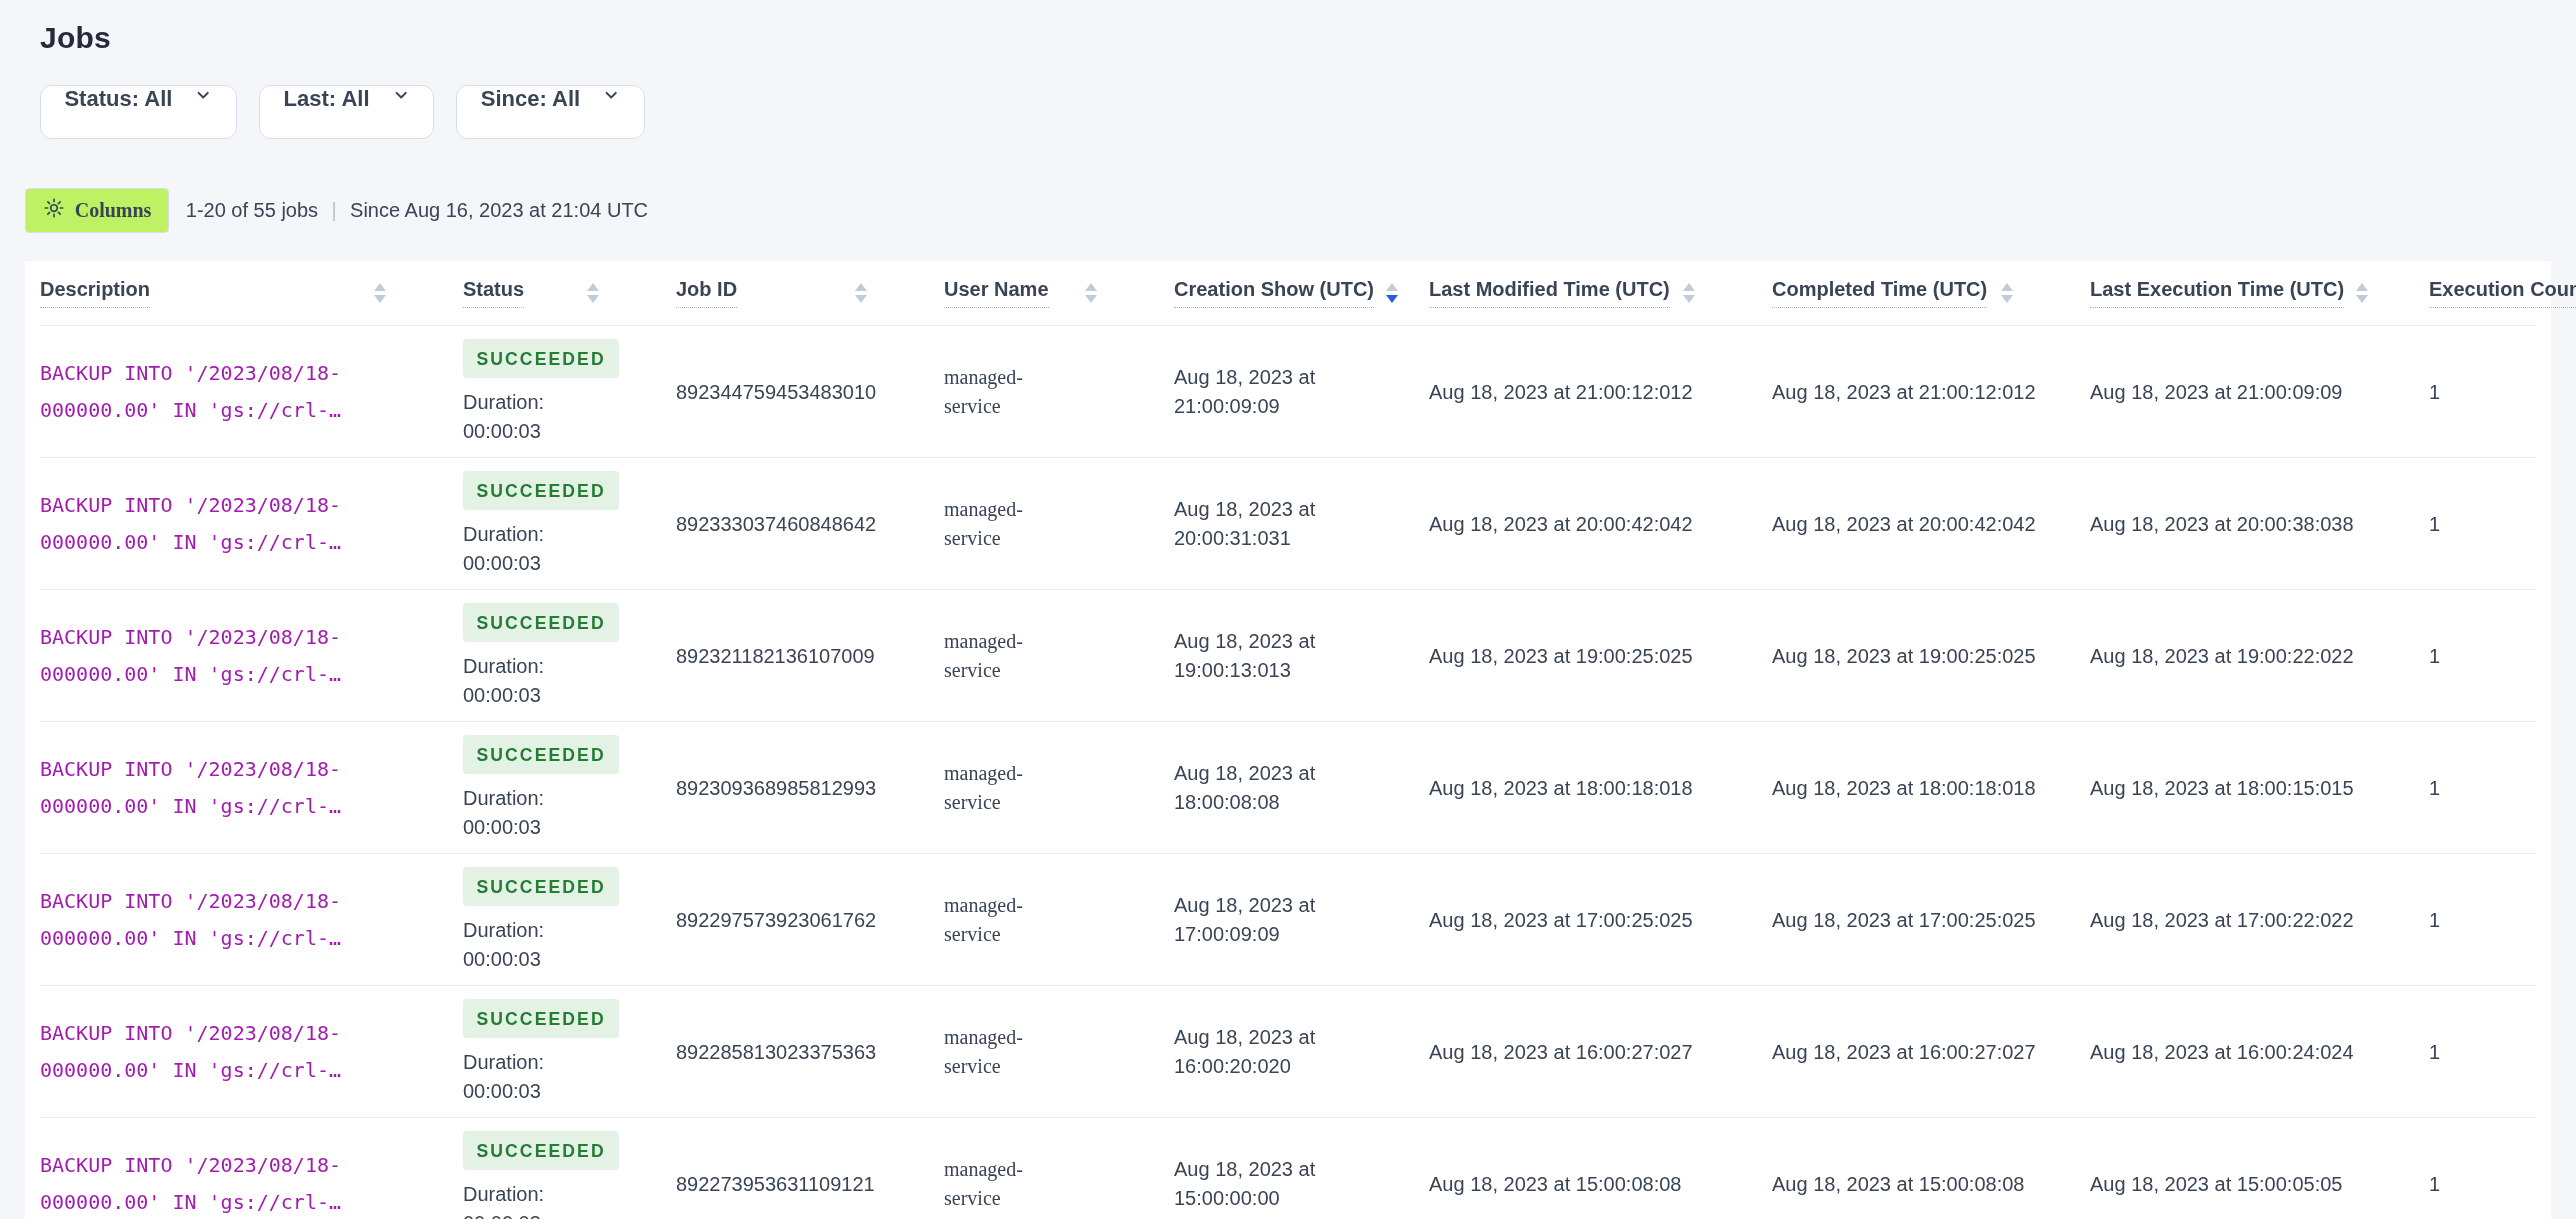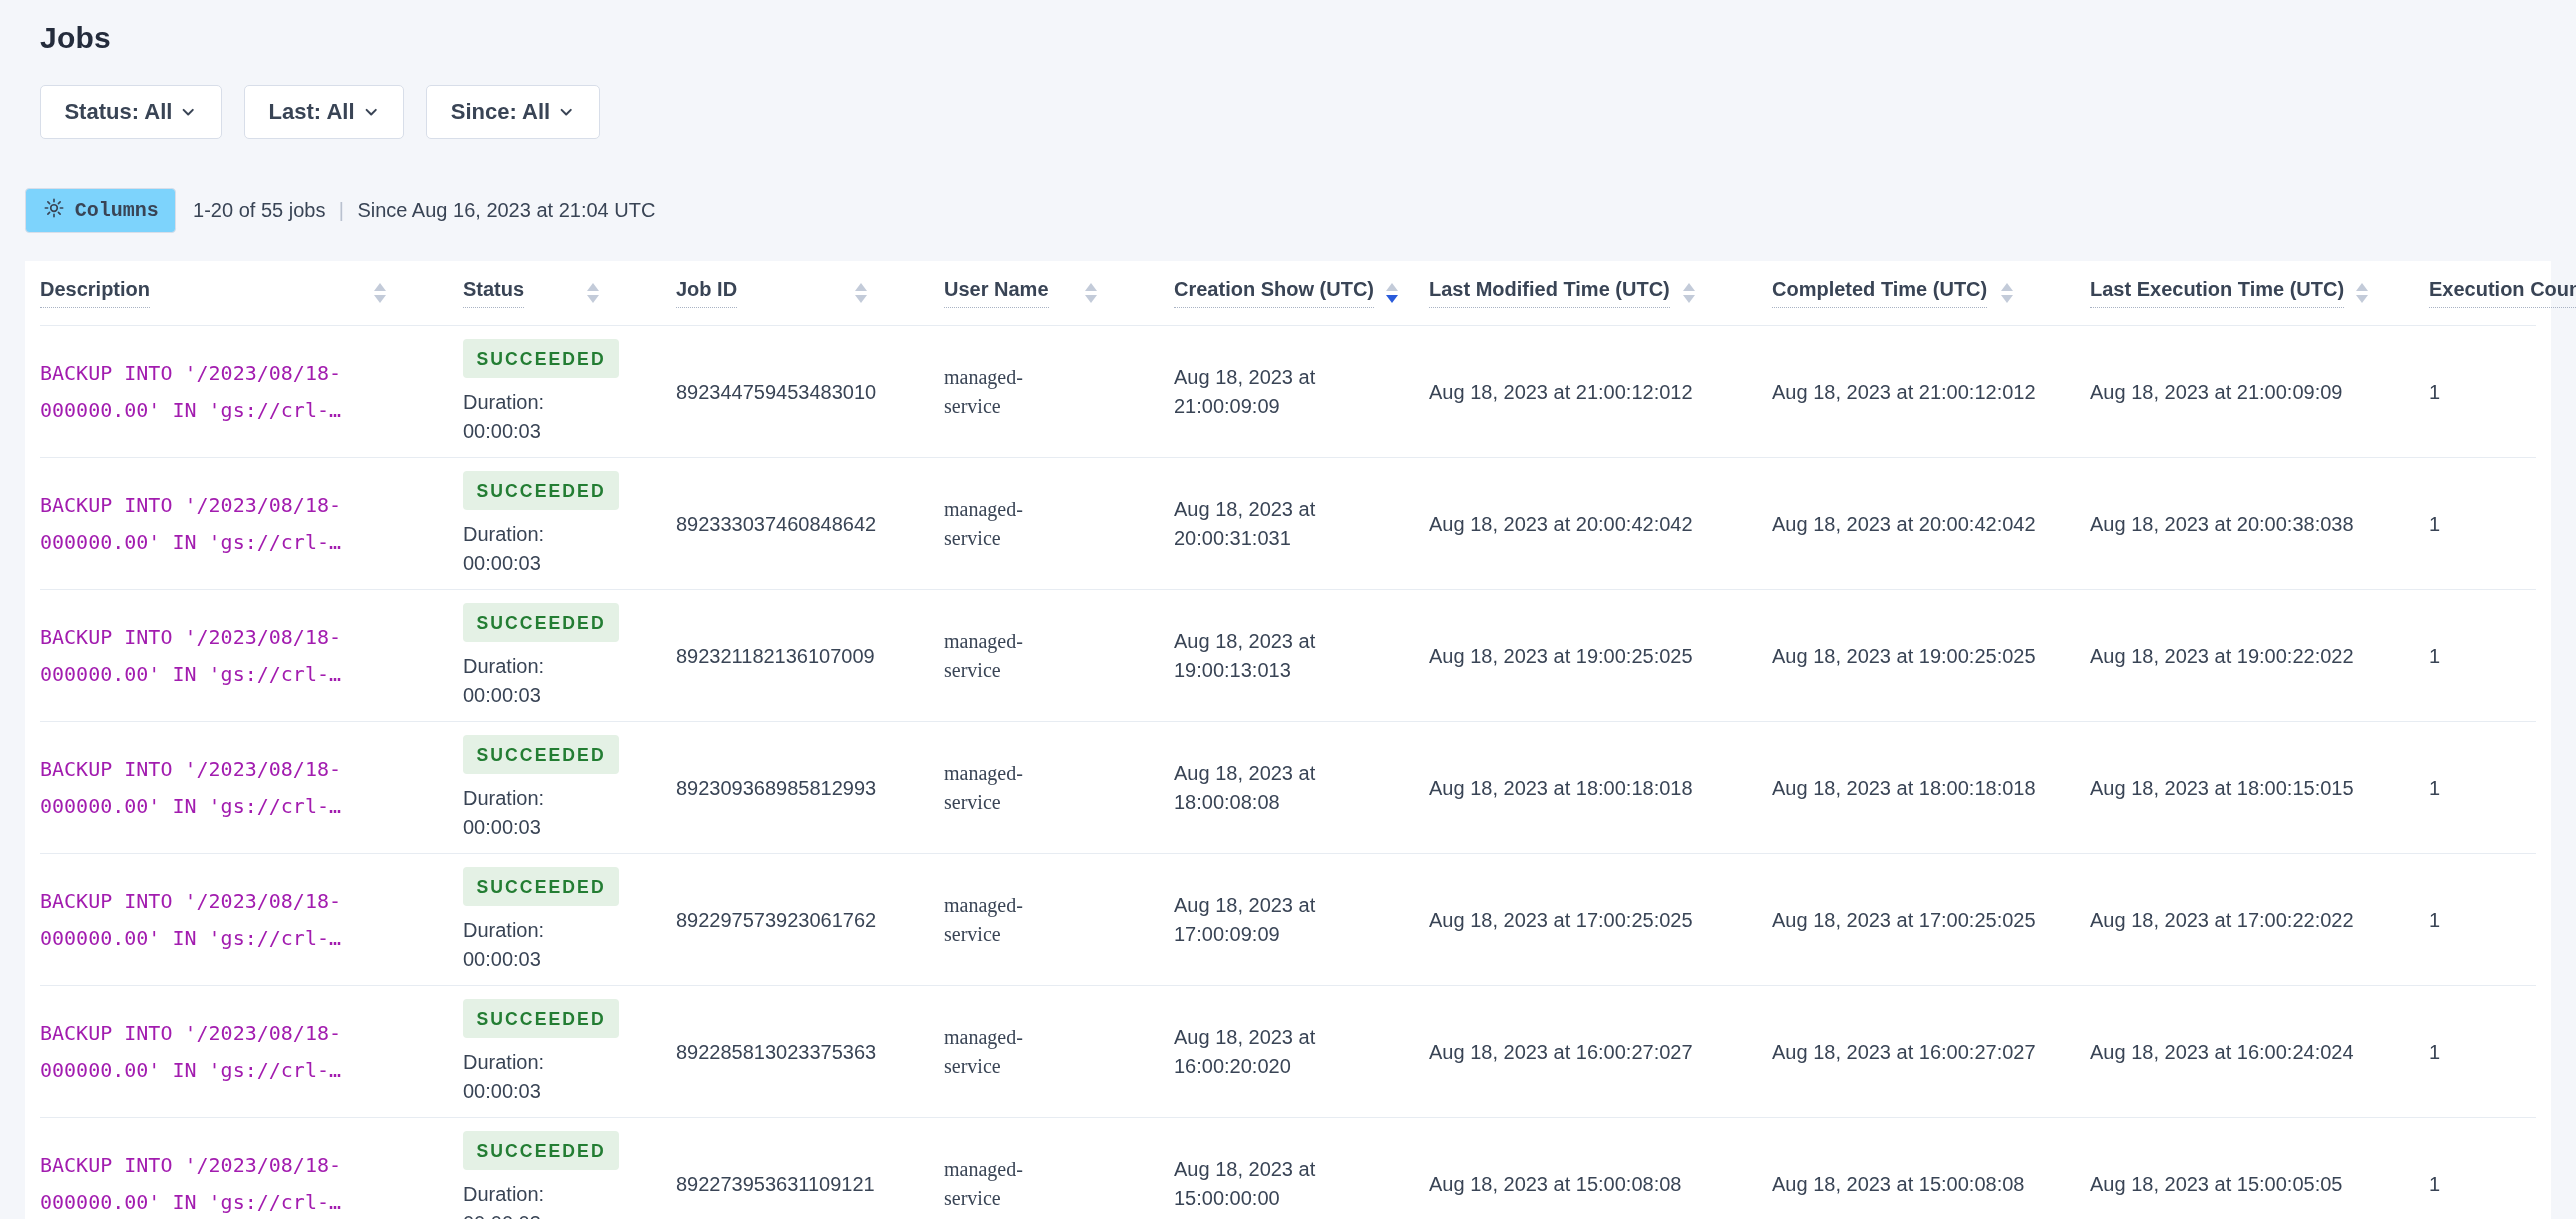--- a/index.html
+++ b/index.html
@@ -13,37 +13,37 @@
   .page { padding-top: 20px; }
 
   
   .page-title {
     margin: 1px 0 30px 40px;
     font-size: 30px; font-weight: 700; color: #242c3c;
     letter-spacing: 0.2px;
   }
   .filter-bar { display: flex; gap: 22px; margin: 0 0 49px 40px; }
   .dropdown-btn {
-    display: inline-flex; align-items: center; gap: 7px;
+    display: inline-flex; align-items: flex-start; gap: 22px;
     height: 54px; padding: 0 23.4px;
     background: #ffffff;
-    border: 0.8px solid #d8dee9; border-radius: 5px;
+    border: 0.8px solid #d8dee9; border-radius: 12px;
     font-family: "Liberation Sans", sans-serif;
     font-size: 22px; font-weight: 700; color: #394455;
     cursor: pointer;
   }
   .chev { display: inline-flex; }
 
   .toolbar { display: flex; align-items: center; margin: 0 0 28.4px 25px; }
   .columns-btn {
     display: inline-flex; align-items: center; gap: 10px;
     height: 45px; padding: 0 16.7px;
-    background: #7dd3fc;
+    background: #bef264;
     border: 0.8px solid #d8dee9; border-radius: 4.2px;
-    font-family: Liberation Mono, monospace;
+    font-family: Liberation Serif, serif;
     font-size: 20px; font-weight: 700; color: #394455;
     cursor: pointer;
   }
   .toolbar-text { font-size: 20px; color: #394455; }
   .count-text { margin-left: 16.7px; }
   .toolbar-sep { margin: 0 13.4px; color: #b9c1cf; }
 
   
   .table-card {
     margin: 0 25px;

